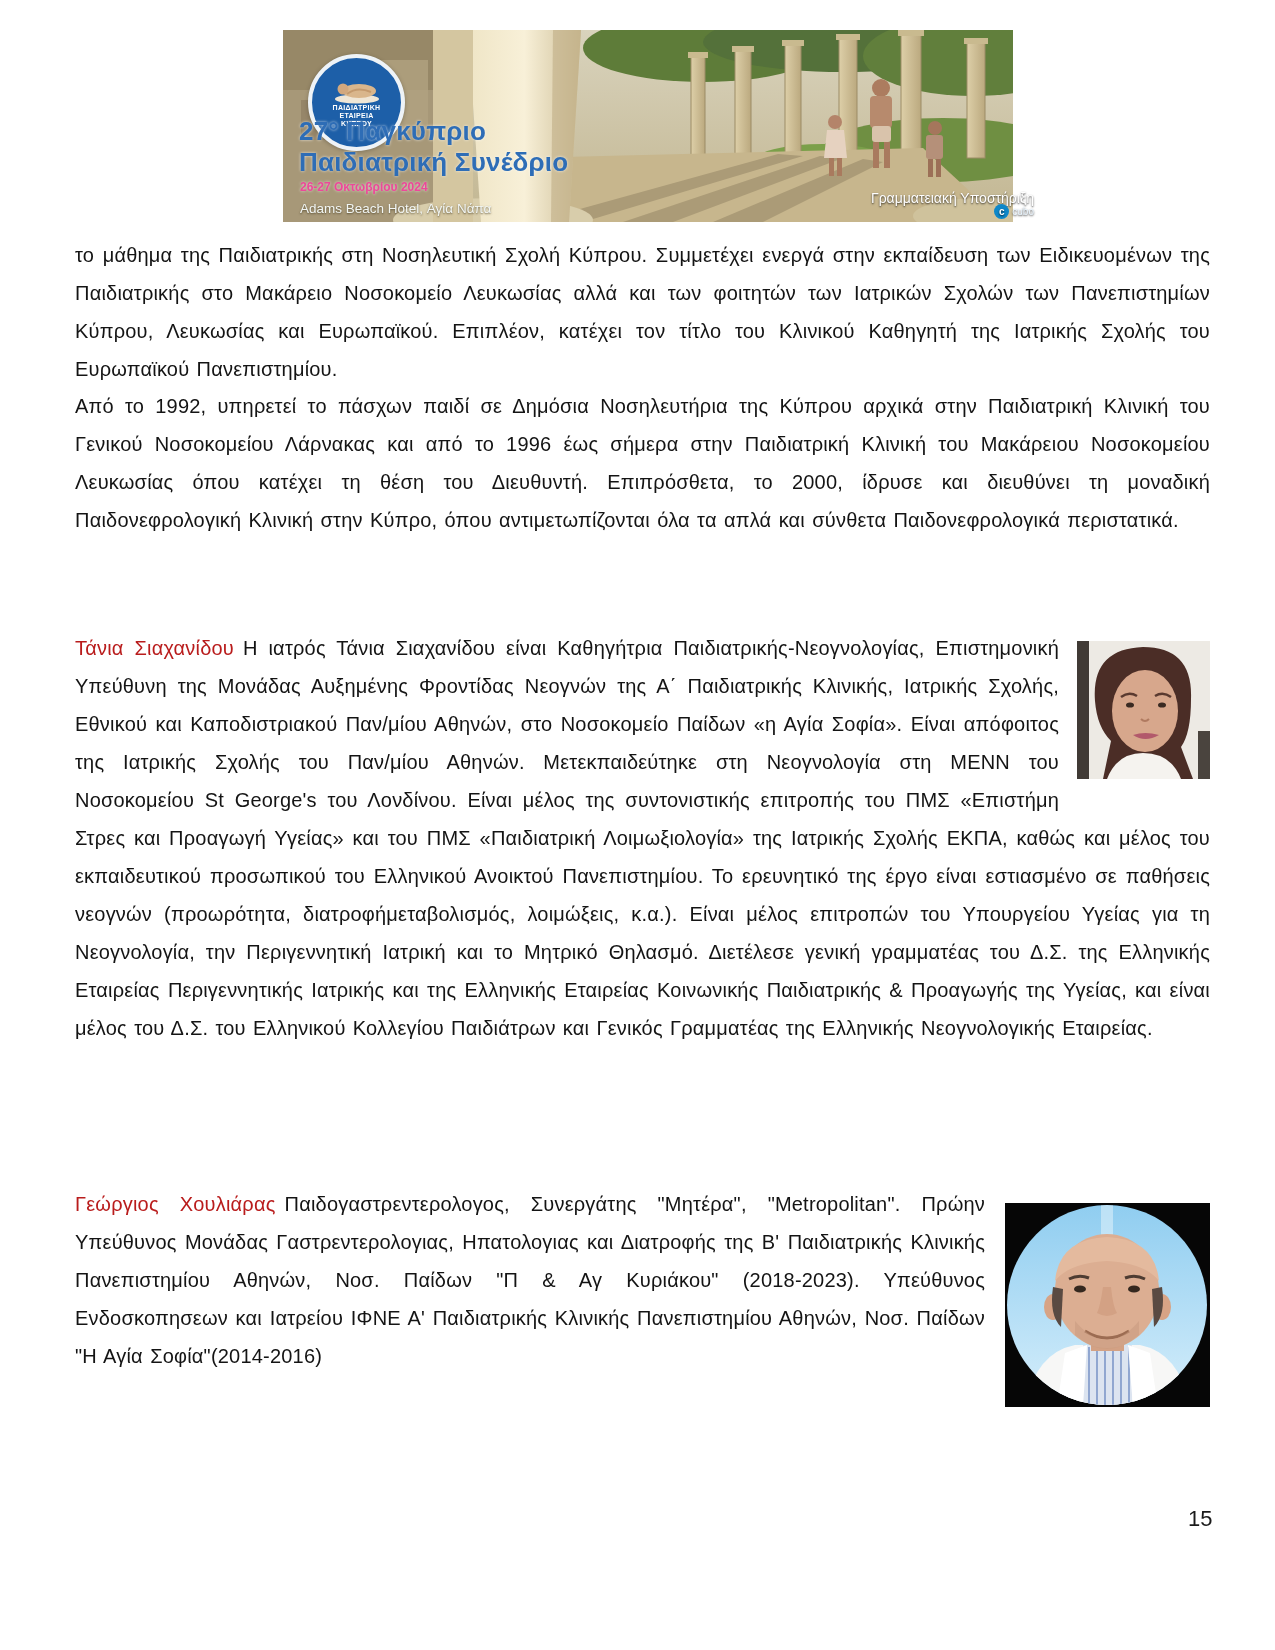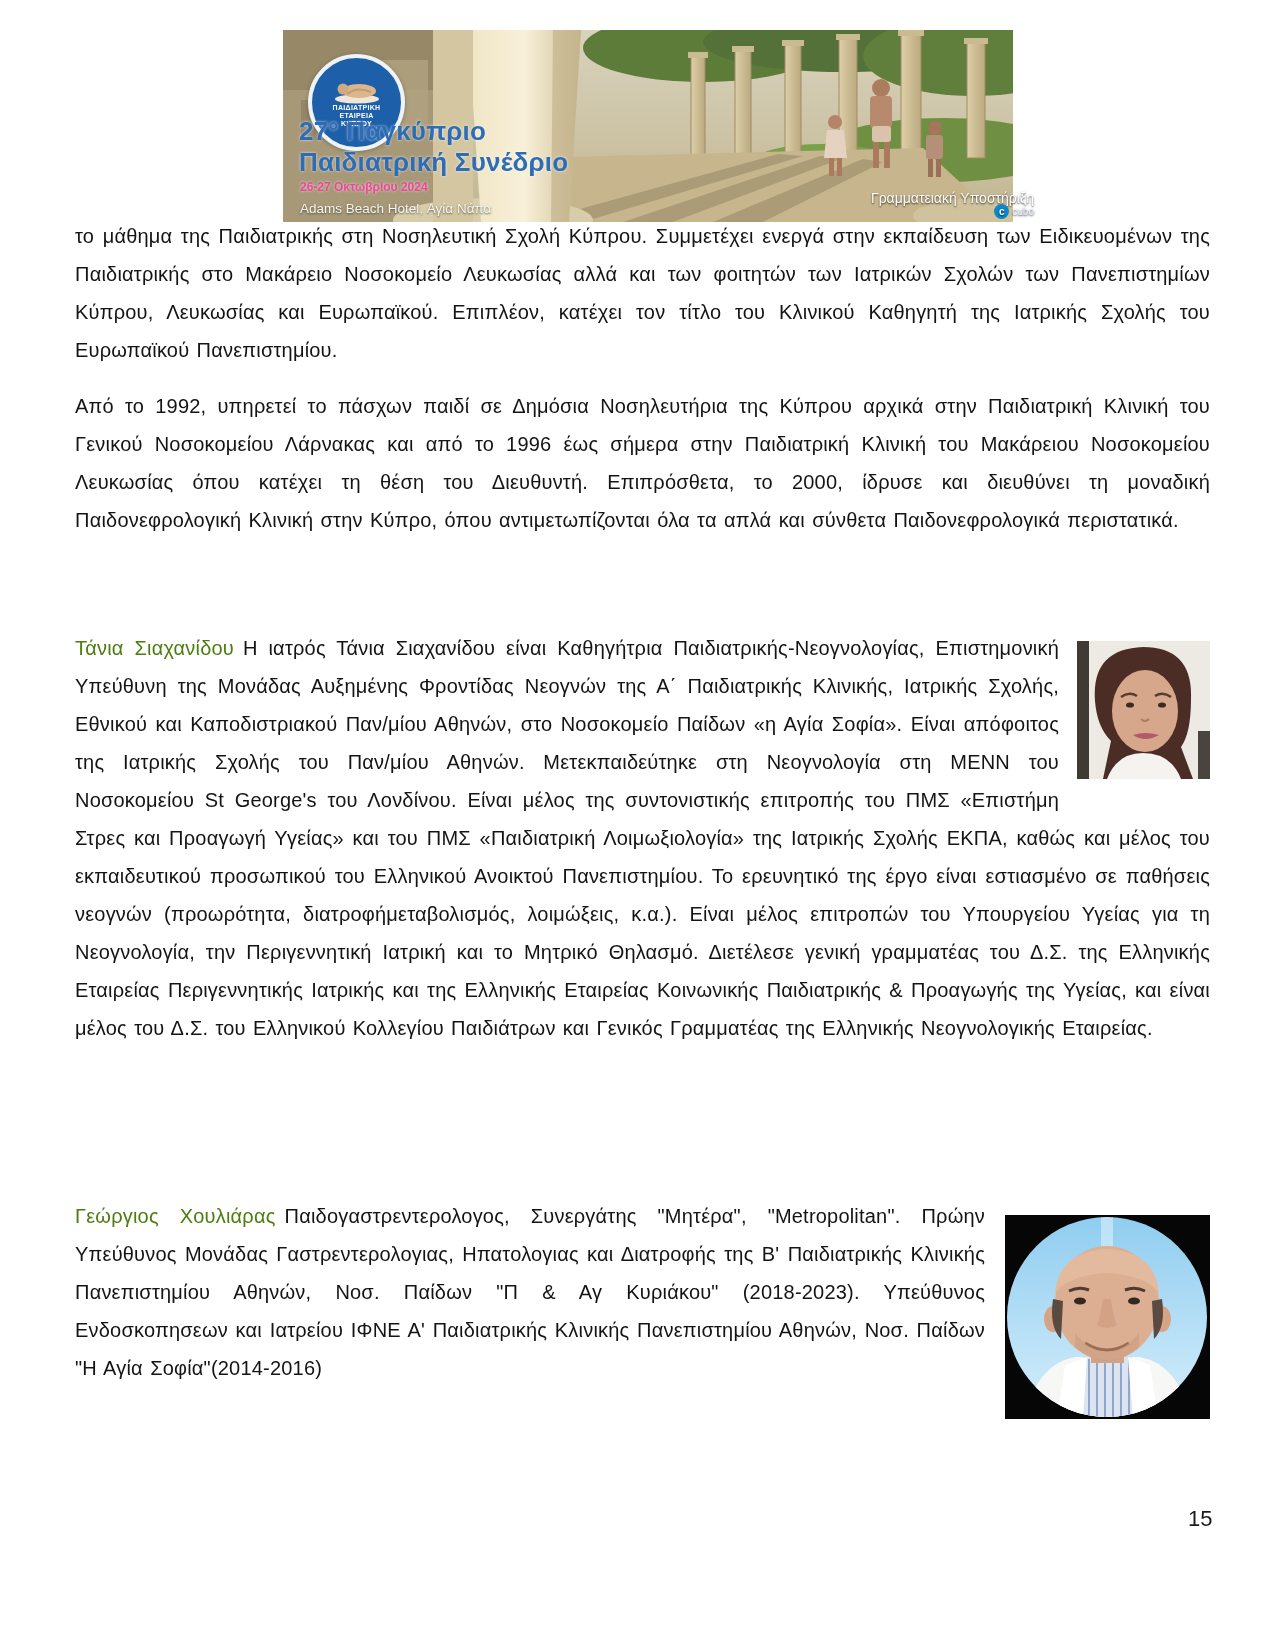--- a/index.html
+++ b/index.html
@@ -38,21 +38,21 @@
   .sec-brand-row{display:flex;align-items:center;justify-content:flex-end;gap:3px;margin-top:1px;}
   .sec-icon{width:15px;height:15px;border-radius:50%;background:#0d87c9;color:#fff;
     font-size:10px;font-weight:bold;display:flex;align-items:center;justify-content:center;}
   .sec-brand{font-size:10px;font-weight:normal;color:#eaf6ff;}
   
   .para{
     position:absolute;left:75px;width:1135px;margin:0;
     font-size:20px;line-height:38px;letter-spacing:.2px;word-spacing:1.5px;
     text-align:justify;color:#141414;
   }
-  .bio-name{color:#4d7c0f;padding-right:9px;}
+  .bio-name{color:#b91c1c;padding-right:9px;}
   .photo-tania{
     float:right;width:133px;height:138px;margin:12px 0 8px 18px;
   }
   .photo-georgios{
     float:right;width:205px;height:204px;margin:18px 0 0 20px;background:#060606;
   }
   .photo-tania svg,.photo-georgios svg{display:block;}
   .page-number{
     position:absolute;left:1188px;top:1506px;font-size:22px;color:#1a1a1a;
   }
@@ -160,21 +160,21 @@
 
     <div class="secretariat">
       <div class="sec-label">Γραμματειακή Υποστήριξη</div>
       <div class="sec-brand-row">
         <span class="sec-icon">c</span>
         <span class="sec-brand">cubo</span>
       </div>
     </div>
   </div>
 
-  <p class="para" style="top:217px;">το μάθημα της Παιδιατρικής στη Νοσηλευτική Σχολή Κύπρου. Συμμετέχει ενεργά στην εκπαίδευση των Ειδικευομένων της Παιδιατρικής στο Μακάρειο Νοσοκομείο Λευκωσίας αλλά και των φοιτητών των Ιατρικών Σχολών των Πανεπιστημίων Κύπρου, Λευκωσίας και Ευρωπαϊκού. Επιπλέον, κατέχει τον τίτλο του Κλινικού Καθηγητή της Ιατρικής Σχολής του Ευρωπαϊκού Πανεπιστημίου.</p>
+  <p class="para" style="top:236px;">το μάθημα της Παιδιατρικής στη Νοσηλευτική Σχολή Κύπρου. Συμμετέχει ενεργά στην εκπαίδευση των Ειδικευομένων της Παιδιατρικής στο Μακάρειο Νοσοκομείο Λευκωσίας αλλά και των φοιτητών των Ιατρικών Σχολών των Πανεπιστημίων Κύπρου, Λευκωσίας και Ευρωπαϊκού. Επιπλέον, κατέχει τον τίτλο του Κλινικού Καθηγητή της Ιατρικής Σχολής του Ευρωπαϊκού Πανεπιστημίου.</p>
 
   <p class="para" style="top:387px;">Από το 1992, υπηρετεί το πάσχων παιδί σε Δημόσια Νοσηλευτήρια της Κύπρου αρχικά στην Παιδιατρική Κλινική του Γενικού Νοσοκομείου Λάρνακας και από το 1996 έως σήμερα στην Παιδιατρική Κλινική του Μακάρειου Νοσοκομείου Λευκωσίας όπου κατέχει τη θέση του Διευθυντή. Επιπρόσθετα, το 2000, ίδρυσε και διευθύνει τη μοναδική Παιδονεφρολογική Κλινική στην Κύπρο, όπου αντιμετωπίζονται όλα τα απλά και σύνθετα Παιδονεφρολογικά περιστατικά.</p>
 
   <div class="para" style="top:629px;">
     <div class="photo-tania">
       <svg width="133" height="138" viewBox="0 0 133 138">
         <rect width="133" height="138" fill="#edeae4"></rect>
         <rect x="0" y="0" width="12" height="138" fill="#403a35"></rect>
         <rect x="121" y="90" width="12" height="48" fill="#4a443e"></rect>
         <path d="M18 60 Q14 8 66 6 Q116 6 114 58 Q114 92 104 106 L116 138 L96 138 Q70 124 44 138 L26 138 L34 100 Q20 86 18 60 Z" fill="#4b2d26"></path>
@@ -184,21 +184,21 @@
         <ellipse cx="53" cy="64" rx="4" ry="2.6" fill="#3a2a22"></ellipse>
         <ellipse cx="85" cy="64" rx="4" ry="2.6" fill="#3a2a22"></ellipse>
         <path d="M64 78 Q68 82 72 78" stroke="#b07a60" stroke-width="2" fill="none"></path>
         <path d="M56 94 Q68 102 82 94 Q68 90 56 94 Z" fill="#b2596b"></path>
         <path d="M30 138 Q40 112 66 112 Q94 112 104 138 Z" fill="#f5f3ef"></path>
       </svg>
     </div>
     <span class="bio-name">Τάνια Σιαχανίδου</span><span>Η ιατρός Τάνια Σιαχανίδου είναι Καθηγήτρια Παιδιατρικής-Νεογνολογίας, Επιστημονική Υπεύθυνη της Μονάδας Αυξημένης Φροντίδας Νεογνών της Α΄ Παιδιατρικής Κλινικής, Ιατρικής Σχολής, Εθνικού και Καποδιστριακού Παν/μίου Αθηνών, στο Νοσοκομείο Παίδων «η Αγία Σοφία». Είναι απόφοιτος της Ιατρικής Σχολής του Παν/μίου Αθηνών. Μετεκπαιδεύτηκε στη Νεογνολογία στη ΜΕΝΝ του Νοσοκομείου St George's του Λονδίνου. Είναι μέλος της συντονιστικής επιτροπής του ΠΜΣ «Επιστήμη Στρες και Προαγωγή Υγείας» και του ΠΜΣ «Παιδιατρική Λοιμωξιολογία» της Ιατρικής Σχολής ΕΚΠΑ, καθώς και μέλος του εκπαιδευτικού προσωπικού του Ελληνικού Ανοικτού Πανεπιστημίου. Το ερευνητικό της έργο είναι εστιασμένο σε παθήσεις νεογνών (προωρότητα, διατροφήμεταβολισμός, λοιμώξεις, κ.α.). Είναι μέλος επιτροπών του Υπουργείου Υγείας για τη Νεογνολογία, την Περιγεννητική Ιατρική και το Μητρικό Θηλασμό. Διετέλεσε γενική γραμματέας του Δ.Σ. της Ελληνικής Εταιρείας Περιγεννητικής Ιατρικής και της Ελληνικής Εταιρείας Κοινωνικής Παιδιατρικής &amp; Προαγωγής της Υγείας, και είναι μέλος του Δ.Σ. του Ελληνικού Κολλεγίου Παιδιάτρων και Γενικός Γραμματέας της Ελληνικής Νεογνολογικής Εταιρείας.</span>
   </div>
 
-  <div class="para" style="top:1185px;margin-top:12px;">
+  <div class="para" style="top:1185px;">
     <div class="photo-georgios">
       <svg width="205" height="204" viewBox="0 0 205 204">
         <rect width="205" height="204" fill="#060606"></rect>
         <defs>
           <clipPath id="gc">
               <circle cx="102" cy="102" r="100"></circle>
             </clipPath>
           <linearGradient id="skyb" x1="0" y1="0" x2="0" y2="1">
             <stop offset="0" stop-color="#8fcdf0"></stop>
               <stop offset="1" stop-color="#d6eefb"></stop>

